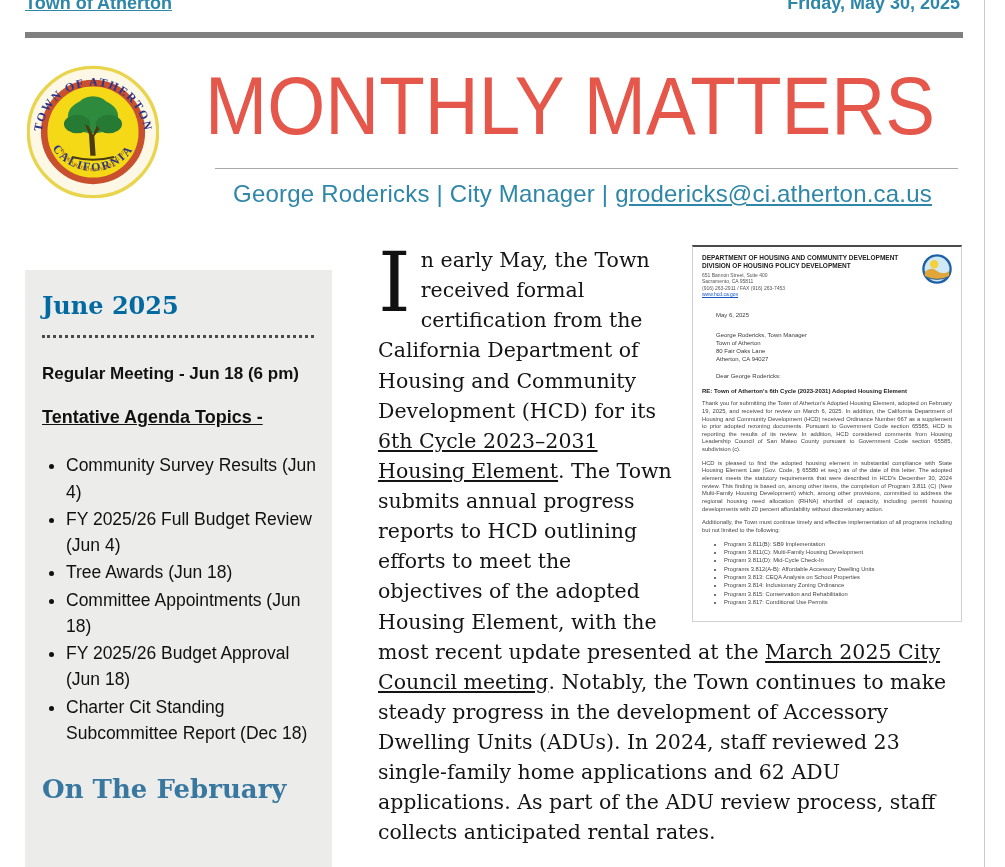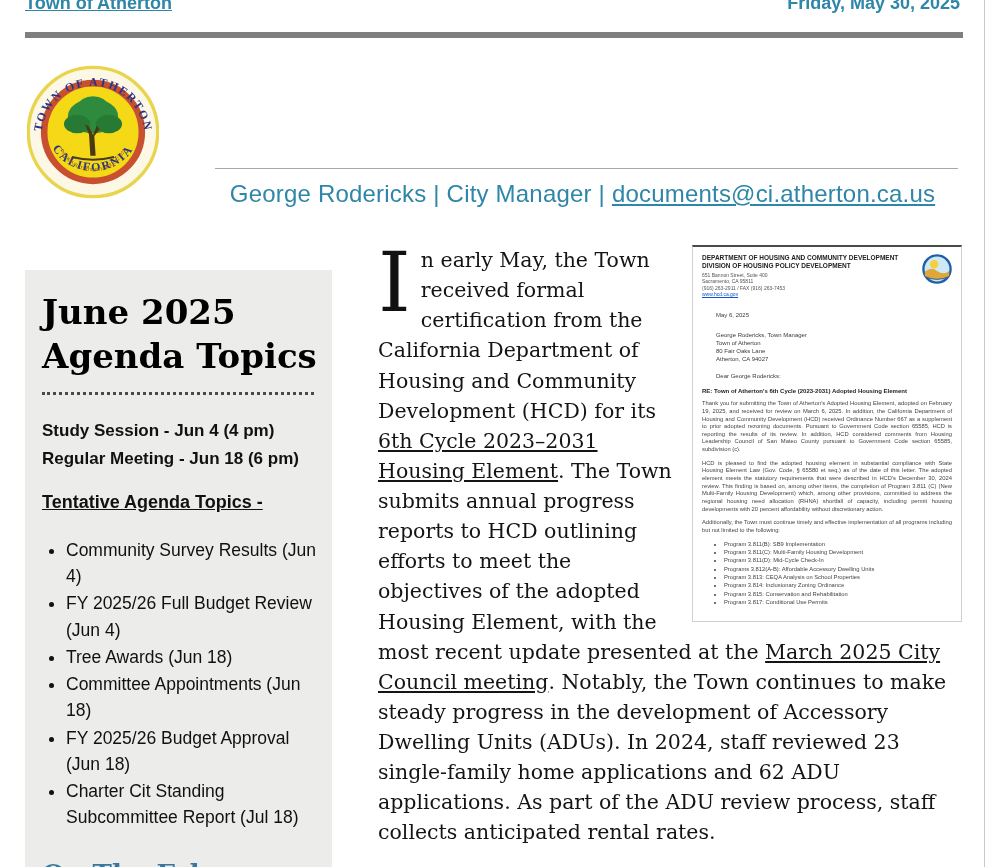--- a/index.html
+++ b/index.html
@@ -29,22 +29,22 @@
     font-size:24px; color:#2e86a8; letter-spacing:0.2px;
   }
   .masthead-byline a { color:#2e86a8; text-decoration:underline; cursor:pointer; }
 
   
   .sidebar {
     position:absolute; left:25px; top:270px; width:307px; height:597px;
     background:#ececea; padding:20px 14px 0 17px;
   }
   .sidebar-heading {
-    font-family:"DejaVu Serif", serif; font-weight:bold; font-size:34px;
-    color:#000000; line-height:1.3;
+    font-family:"DejaVu Serif", serif; font-weight:bold; font-size:24px;
+    color:#0369a1; line-height:1.3;
   }
   .sidebar-dotted { margin-top:14px; border-top:3px dotted #4a4a4a; width:272px; }
   .sidebar-meetings { margin-top:22px; font-size:17px; font-weight:bold; line-height:1.6; color:#111; }
   .sidebar-meetings .pm { font-weight:600; }
   .sidebar-tentative {
     margin-top:20px; font-size:18px; font-weight:bold; text-decoration:underline; color:#111;
   }
   .sidebar-list { margin-top:24px; padding-left:24px; font-size:17.5px; line-height:1.5; color:#111; }
   .sidebar-list li { margin-bottom:1px; }
   .sidebar-horizon {
@@ -118,43 +118,46 @@
       </text>
       <text font-family="Liberation Serif, serif" font-size="9" font-weight="bold" fill="#28348a" letter-spacing="1.5">
         <textPath href="#arcBot" startOffset="50%" text-anchor="middle">CALIFORNIA</textPath>
       </text>
       <text font-family="Liberation Serif, serif" font-size="3.6" fill="#8a4a1e">
         <textPath href="#arcIn" startOffset="50%" text-anchor="middle">INCORPORATED SEPTEMBER 12 1923</textPath>
       </text>
     </svg>
   </div>
 
+  <div class="masthead-title">
+    <svg width="740" height="92">
+      <text x="2" y="76" textLength="730" lengthAdjust="spacingAndGlyphs" font-family="Liberation Sans, sans-serif" font-size="82" font-weight="100" fill="#e4574a">MONTHLY MATTERS</text>
+    </svg>
+  </div>
   <div class="masthead-divider"></div>
   <div class="masthead-byline">
-    <span>George Rodericks</span><span> | </span><span>City Manager</span><span> | </span><a>documents@ci.atherton.ca.us</a>
+    <span>George Rodericks</span><span> | </span><span>City Manager</span><span> | </span><a>grodericks@ci.atherton.ca.us</a>
   </div>
 
   <div class="sidebar">
     <div class="sidebar-heading">
       <div>June 2025</div>
-      <div>Agenda Topics</div>
     </div>
     <div class="sidebar-dotted"></div>
     <div class="sidebar-meetings">
-      <div><span>Study Session - Jun 4</span><span class="pm"> (4 pm)</span></div>
       <div><span>Regular Meeting - Jun 18</span><span class="pm"> (6 pm)</span></div>
     </div>
     <div class="sidebar-tentative">Tentative Agenda Topics -</div>
     <ul class="sidebar-list">
       <li>Community Survey Results (Jun 4)</li>
       <li>FY 2025/26 Full Budget Review (Jun 4)</li>
       <li>Tree Awards (Jun 18)</li>
       <li>Committee Appointments (Jun 18)</li>
       <li>FY 2025/26 Budget Approval (Jun 18)</li>
-      <li>Charter Cit Standing Subcommittee Report (Jul 18)</li>
+      <li>Charter Cit Standing Subcommittee Report (Dec 18)</li>
     </ul>
     <div class="sidebar-horizon">On The February</div>
   </div>
 
   <div class="article">
 
     <div class="letter">
       <div class="letter-head">
         <div>
           <div class="letter-dept">DEPARTMENT OF HOUSING AND COMMUNITY DEVELOPMENT</div>

